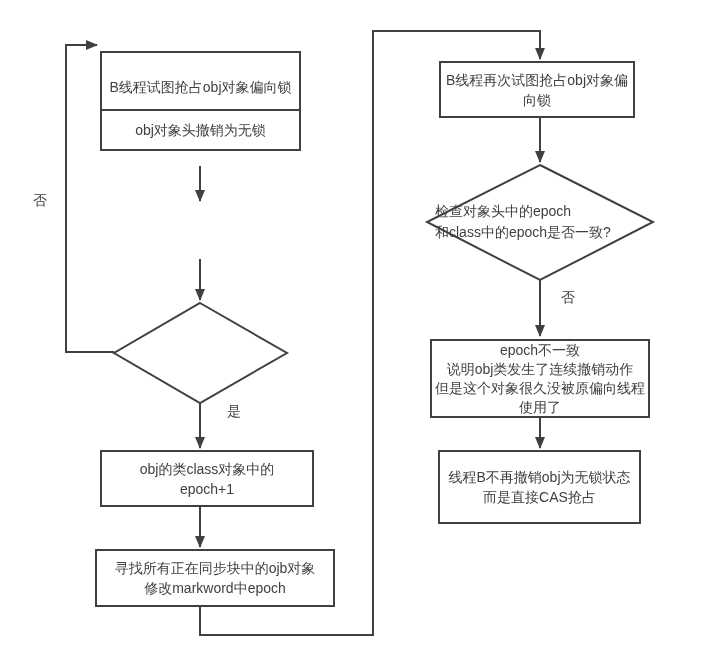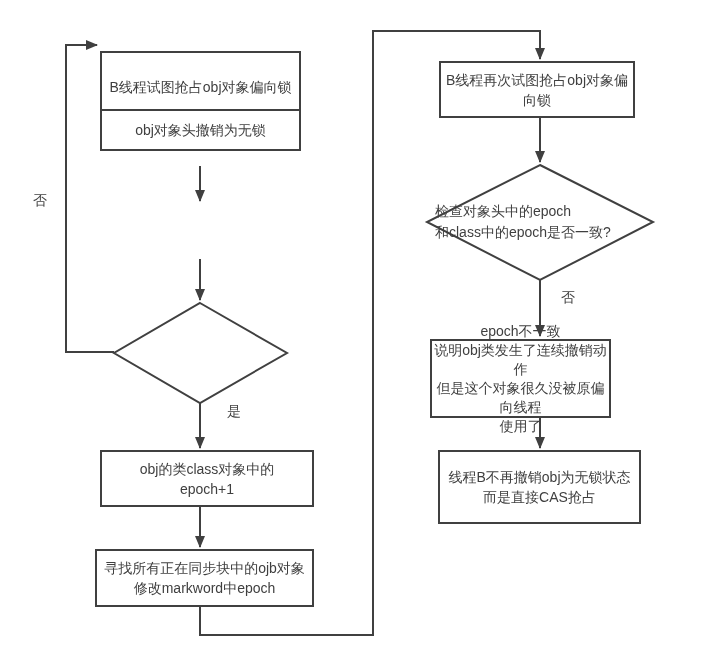--- a/index.html
+++ b/index.html
@@ -30,23 +30,23 @@
     pointer-events:none;
   }
   .edge-label {
     position:absolute;
     font-size:14px; line-height:16px;
   }
   #node-try-acquire      { left:100px; top:17px;  width:201px; height:72px;margin-top:34px; }
   #node-revoke-lockfree  { left:100px; top:109px; width:201px; height:42px; }
   #node-counter-inc      { left:100px; top:203px; width:201px; height:56px; }
   #node-epoch-inc        { left:100px; top:450px; width:214px; height:57px; }
-  #node-update-markword  { left:95px;  top:549px; width:219px; height:58px;align-items:center; }
+  #node-update-markword  { left:95px;  top:549px; width:240px; height:58px;align-items:center; }
   #node-retry-acquire    { left:439px; top:61px;  width:196px; height:57px; }
-  #node-epoch-mismatch   { left:430px; top:339px; width:181px; height:79px; line-height:19px; }
+  #node-epoch-mismatch   { left:430px; top:339px; width:220px; height:79px; line-height:19px; }
   #node-cas-acquire      { left:438px; top:450px; width:203px; height:74px; }
   #diamond-label-short-time { left:200px; top:353px; width:150px; }
   #diamond-label-epoch-check{ left:540px; top:222px; width:210px; }
   #edge-label-loop-no  { left:33px;  top:192px; }
   #edge-label-yes      { left:227px; top:403px; }
   #edge-label-no       { left:561px; top:289px; }
 </style>
 </head>
 <body>
 

